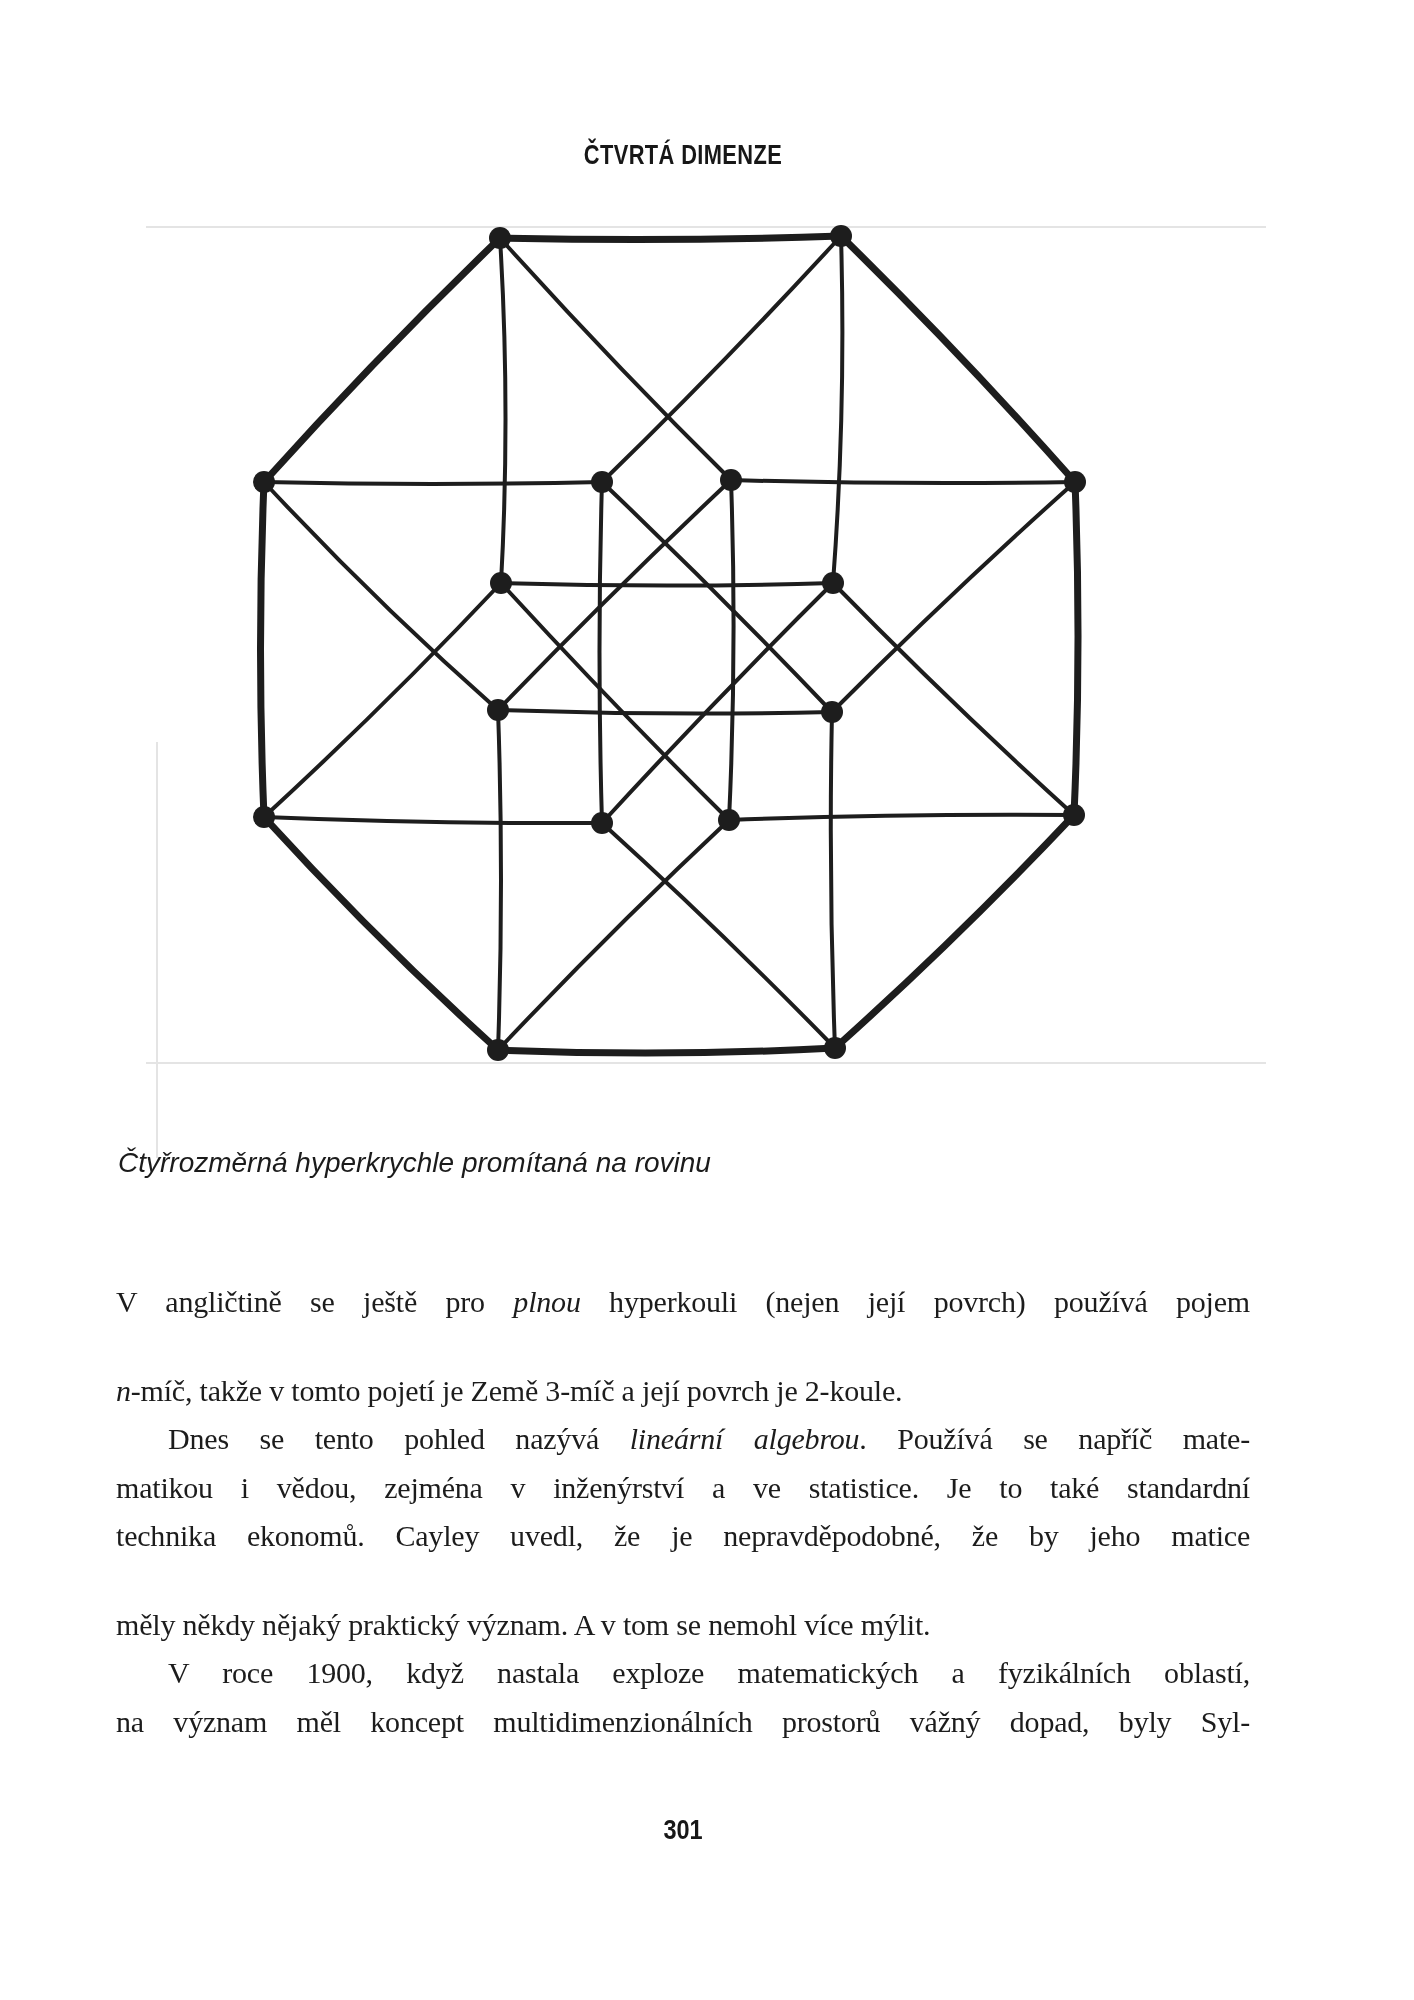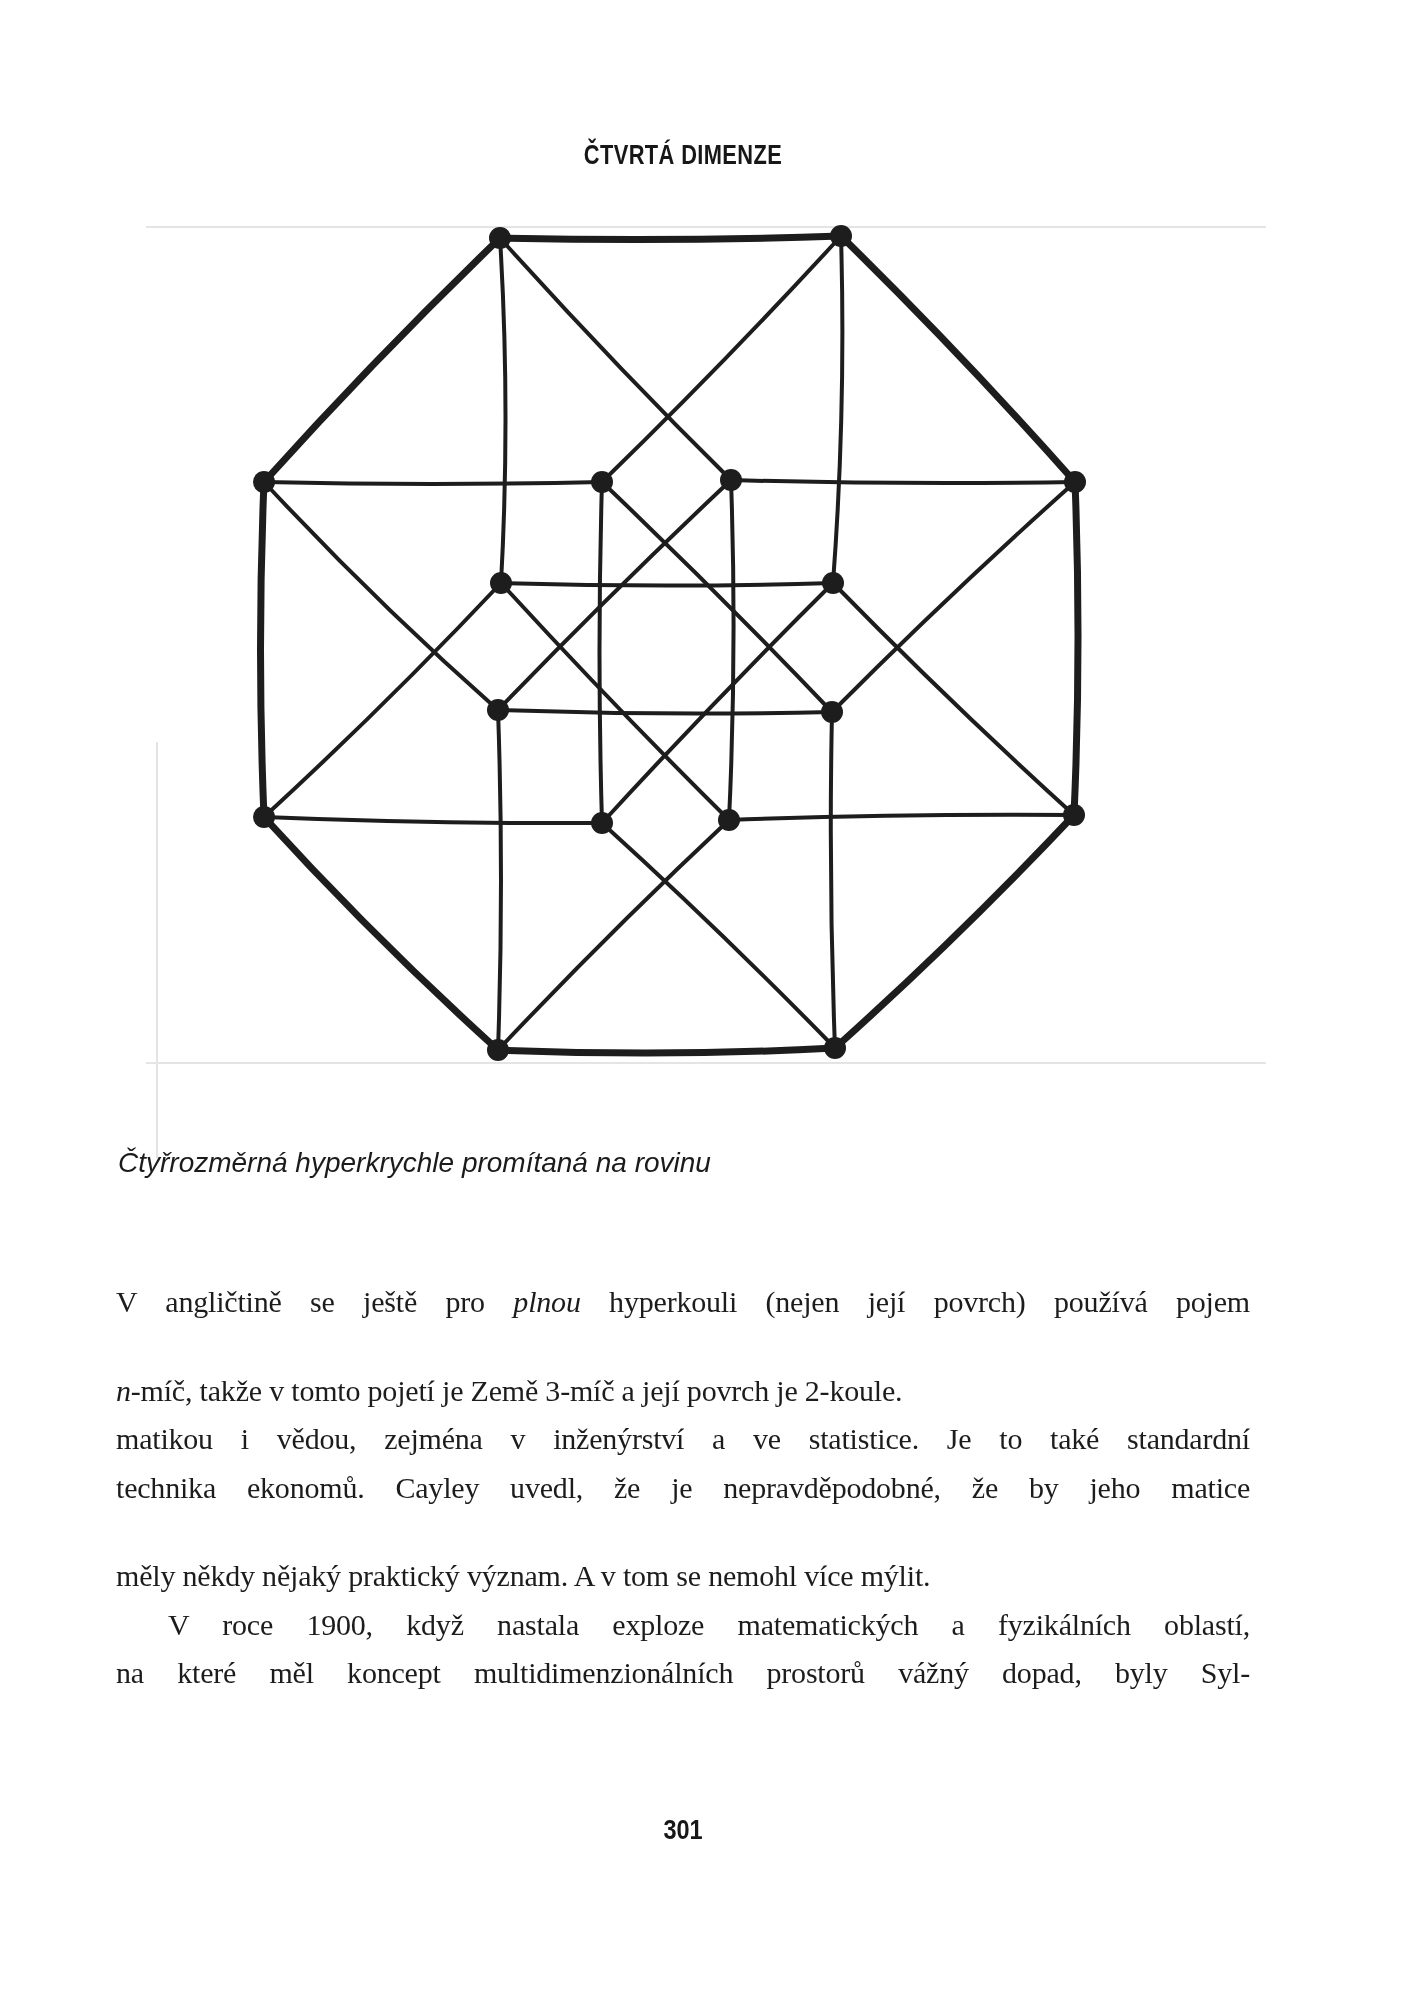--- a/index.html
+++ b/index.html
@@ -95,20 +95,21 @@
     <circle cx="602" cy="823" r="11" fill="#1d1d1d"></circle>
     <circle cx="498" cy="710" r="11" fill="#1d1d1d"></circle>
     <circle cx="501" cy="583" r="11" fill="#1d1d1d"></circle>
   </svg>
 
 <div class="figure-caption">Čtyřrozměrná hyperkrychle promítaná na rovinu</div>
 
 <div class="body-text">
     <div class="bline"><span>V angličtině se ještě pro </span><span class="it">plnou</span><span> hyperkouli (nejen její povrch) používá pojem</span></div>
     <div class="bline last"><span class="it">n</span><span>-míč, takže v tomto pojetí je Země 3-míč a její povrch je 2-koule.</span></div>
+    <div class="bline indent"><span>Dnes se tento pohled nazývá </span><span class="it">lineární algebrou</span><span>. Používá se napříč mate-</span></div>
     <div class="bline"><span>matikou i vědou, zejména v inženýrství a ve statistice. Je to také standardní</span></div>
     <div class="bline"><span>technika ekonomů. Cayley uvedl, že je nepravděpodobné, že by jeho matice</span></div>
     <div class="bline last"><span>měly někdy nějaký praktický význam. A v tom se nemohl více mýlit.</span></div>
     <div class="bline indent"><span>V roce 1900, když nastala exploze matematických a fyzikálních oblastí,</span></div>
-    <div class="bline"><span>na které měl koncept multidimenzionálních prostorů vážný dopad, byly Syl-</span></div>
+    <div class="bline"><span>na význam měl koncept multidimenzionálních prostorů vážný dopad, byly Syl-</span></div>
   </div>
 
 <div class="page-number">301</div>
 
 </body></html>

